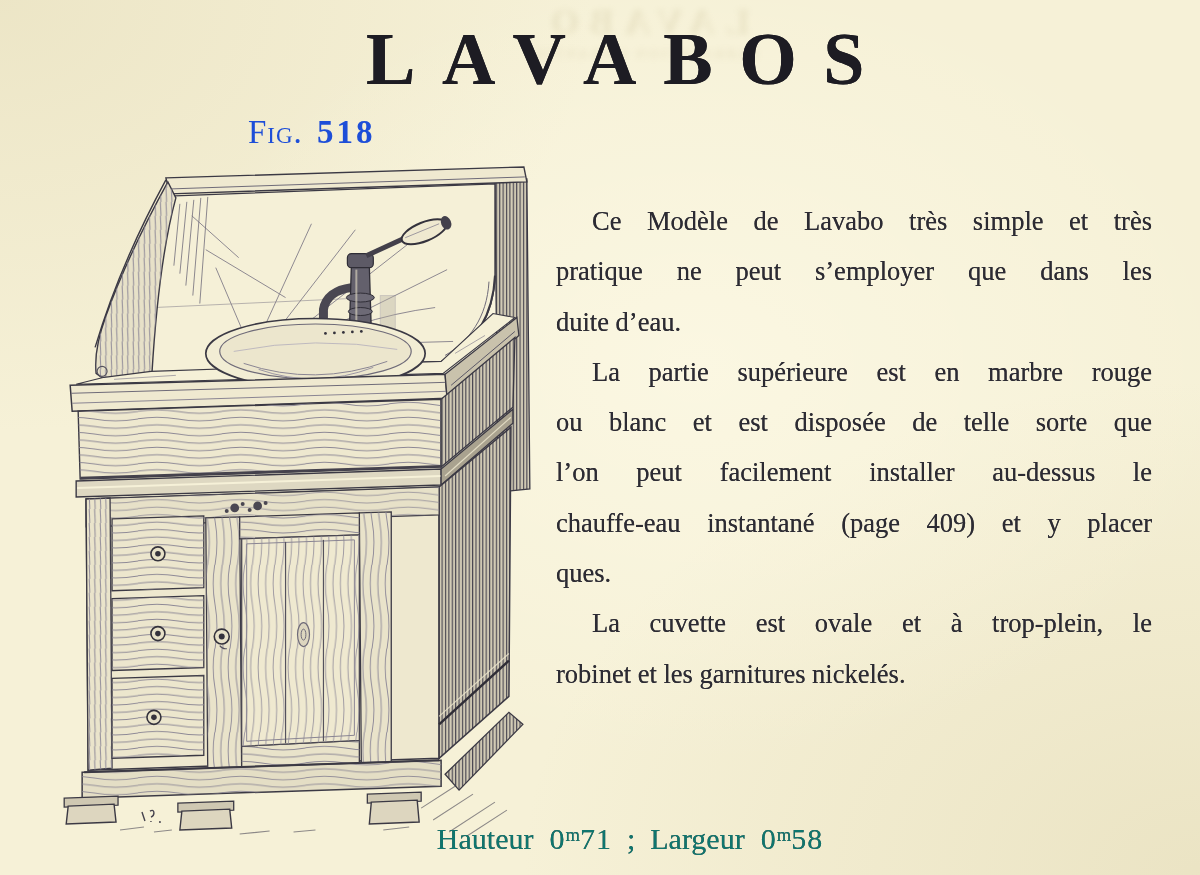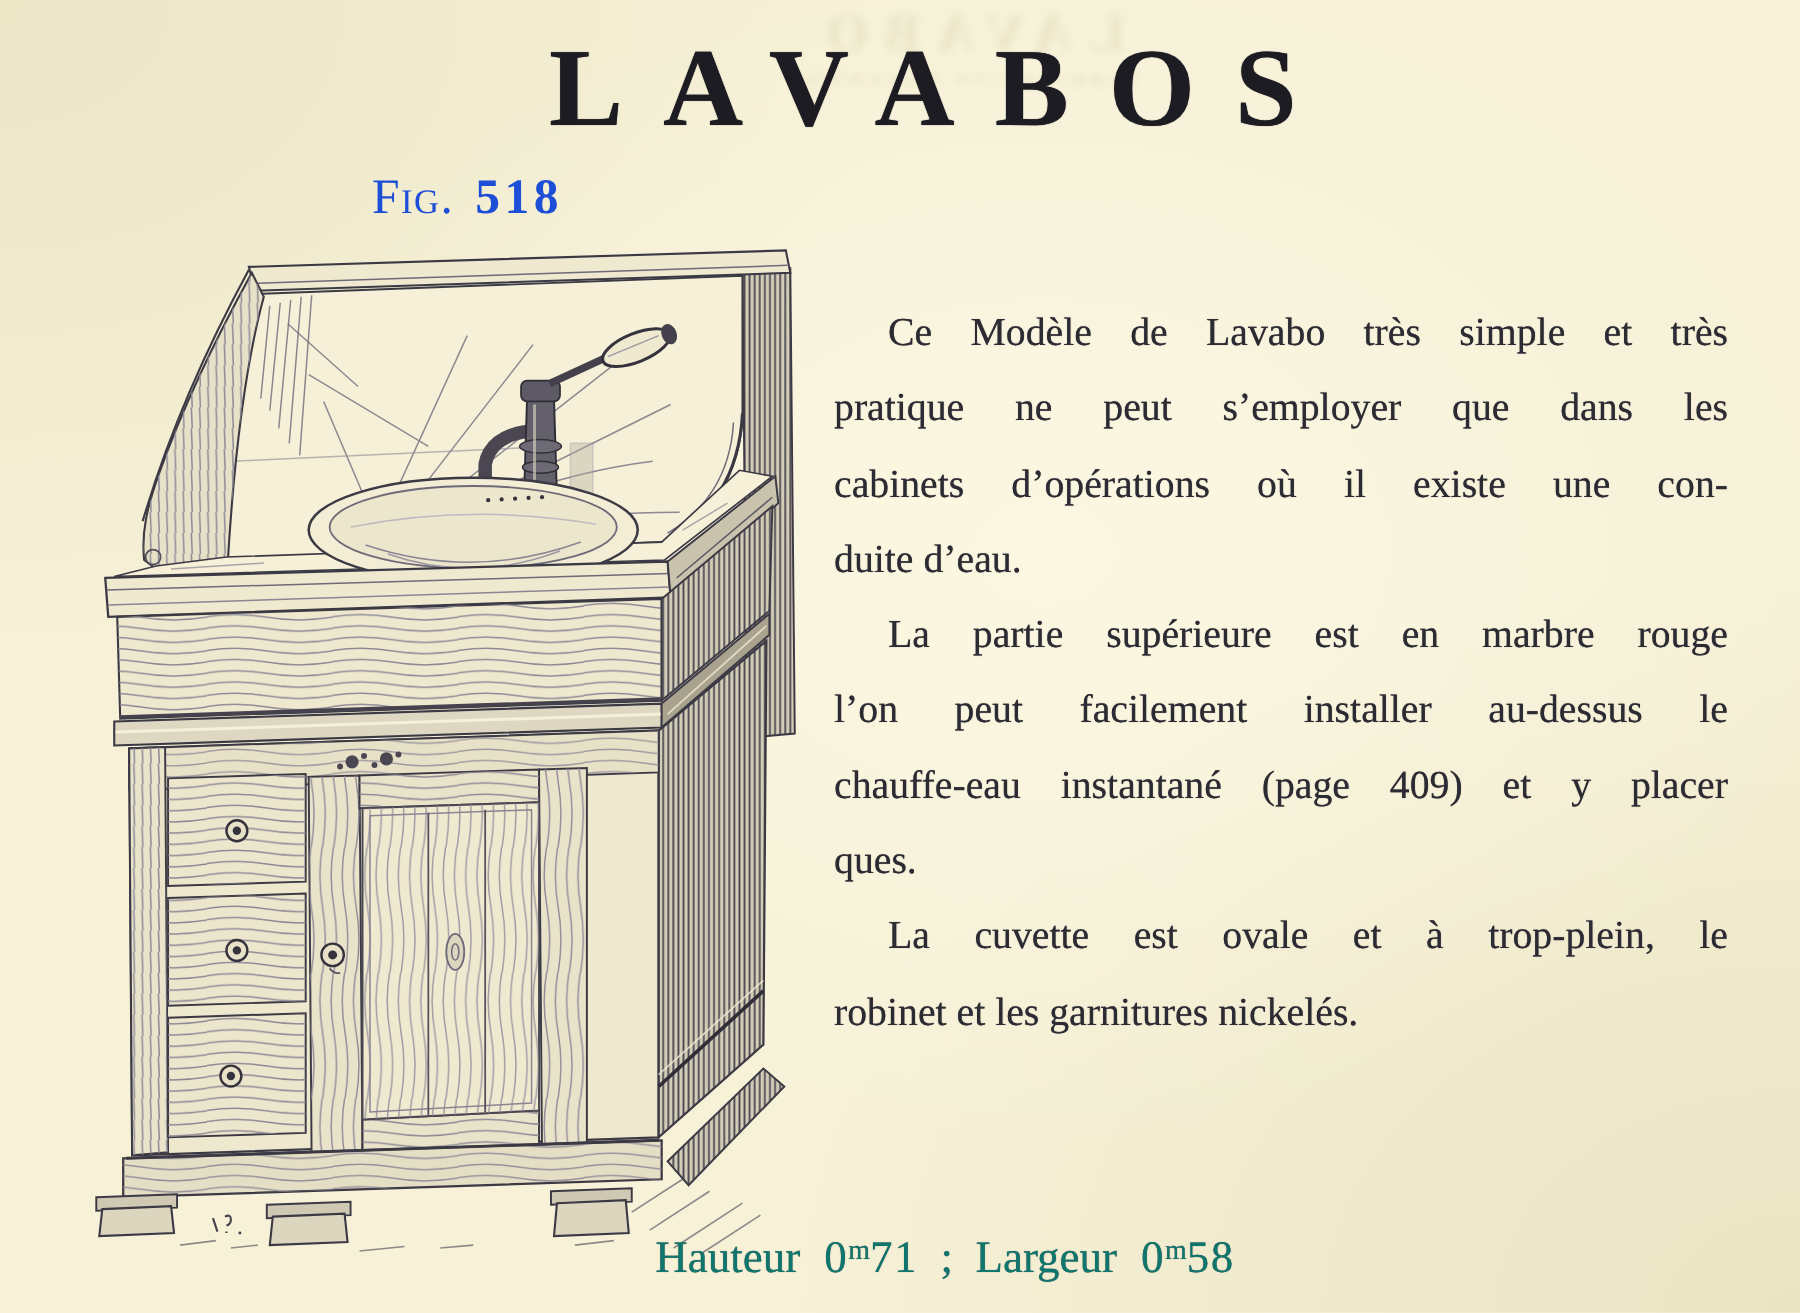--- a/index.html
+++ b/index.html
@@ -295,23 +295,23 @@
     </g>
     <g stroke="#45424d" stroke-width="1.4" fill="none">
       <path d="M88,668 l 3,9 M96,667 q 4,-2 4,2 q 0,3 -3,4 M97,677 l 0,1"></path>
       <circle cx="106" cy="678" r="1" fill="#45424d" stroke="none"></circle>
     </g>
   </svg>
 
   <div class="bodytext">
       <div class="line first">Ce Modèle de Lavabo très simple et très</div>
       <div class="line">pratique ne peut s’employer que dans les</div>
-      <div class="line">cabinets d’opérations où il existe une con-</div>
       <div class="line last">duite d’eau.</div>
       <div class="line first">La partie supérieure est en marbre rouge</div>
+      <div class="line">ou blanc et est disposée de telle sorte que</div>
       <div class="line">l’on peut facilement installer au-dessus le</div>
       <div class="line">chauffe-eau instantané (page 409) et y placer</div>
       <div class="line last">ques.</div>
       <div class="line first">La cuvette est ovale et à trop-plein, le</div>
       <div class="line last">robinet et les garnitures nickelés.</div>
     </div>
 
   <div class="dims">
     <span>Hauteur</span><span class="g1"></span><span class="val"><span>0</span><sup>m</sup><span>71</span></span><span class="g2"></span><span>;</span><span class="g2"></span><span>Largeur</span><span class="g1"></span><span class="val"><span>0</span><sup>m</sup><span>58</span></span>
   </div>

